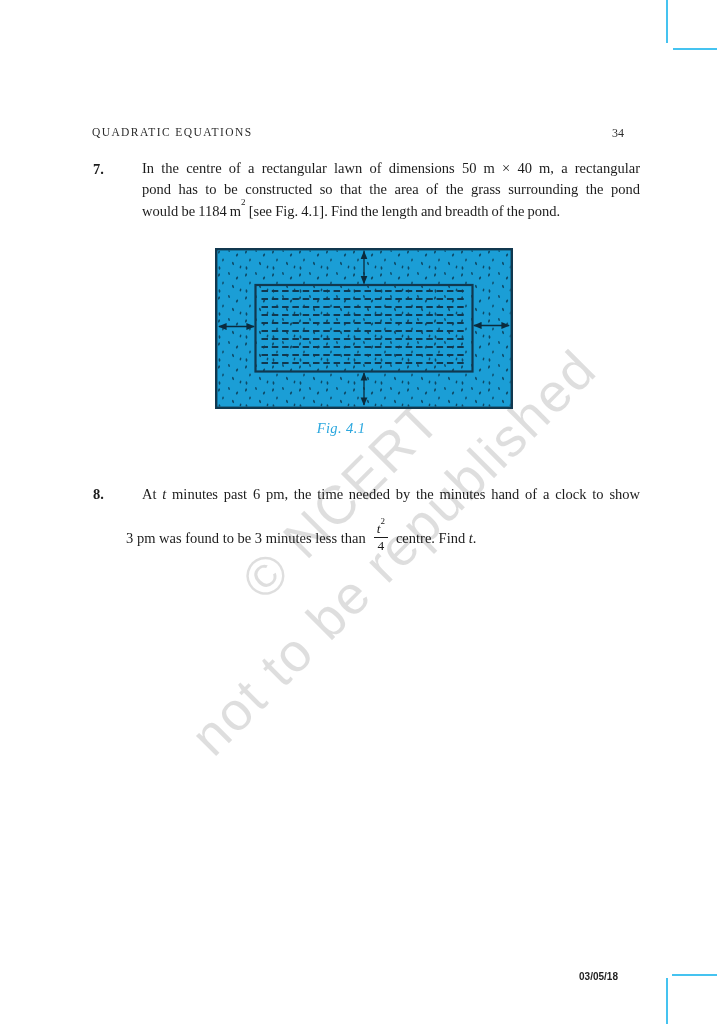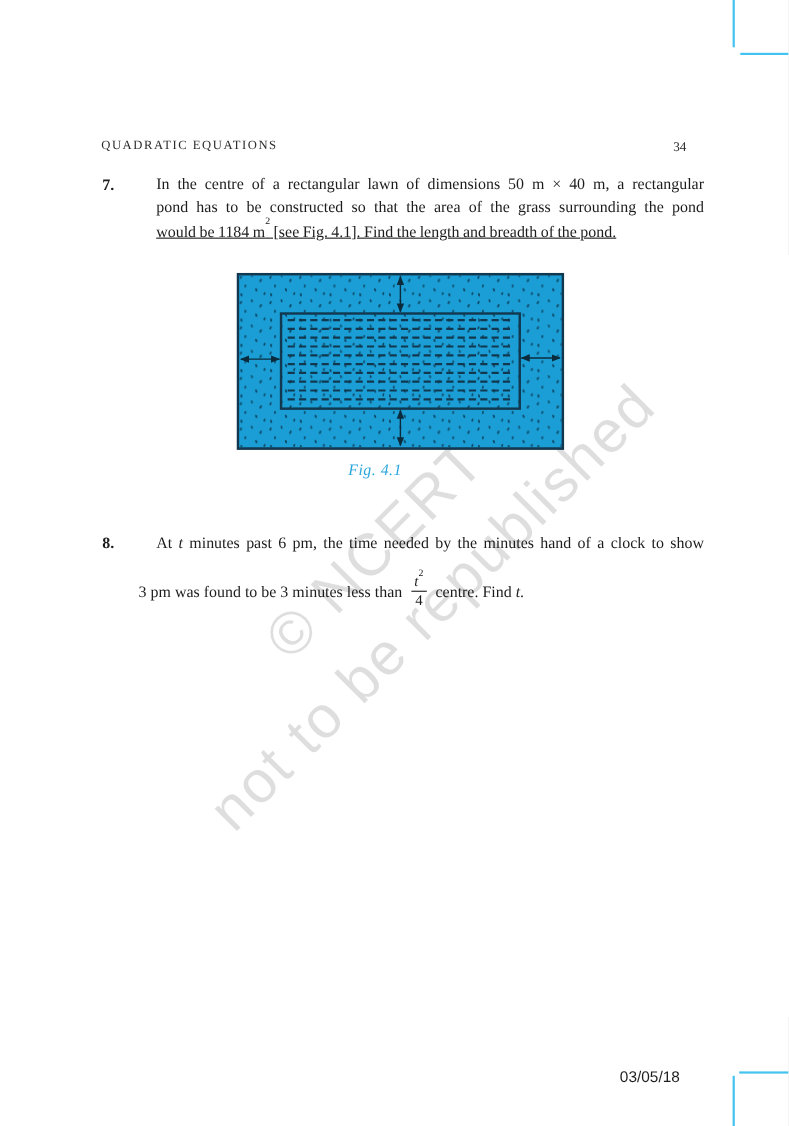--- a/index.html
+++ b/index.html
@@ -31,21 +31,21 @@
   
   .qnum {
     position:absolute; left:93px; width:30px;
     font-weight:bold; font-size:14.5px; line-height:21.3px;
   }
   .qbody {
     position:absolute; left:142px; width:498px;
     font-size:14.5px; line-height:21.3px;
   }
   .jline { text-align:justify; text-align-last:justify; word-spacing:-1.2px; }
-  .lastline { text-align:left; word-spacing:-0.5px;text-decoration:underline; }
+  .lastline { text-align:left; word-spacing:-0.5px; }
   sup.msup { font-size:9px; position:relative; top:-5px; line-height:0; }
   i { font-style:italic; }
 
   .q8line2 {
     position:absolute; left:126px; top:524px;
     font-size:14.5px; line-height:21.3px; white-space:nowrap;
   }
   .frac {
     display:inline-block; vertical-align:middle; transform:translateY(-2px);
     text-align:center; margin:0 8px; font-size:13.5px; line-height:1.05;font-family:Liberation Serif, serif;
@@ -59,21 +59,21 @@
   .figwrap { position:absolute; left:215px; top:248px; width:298px; height:161px; }
   .figcaption {
     position:absolute; left:215px; top:420px; width:252px;
     text-align:center; font-size:14.5px; letter-spacing:0.4px;
   }
 
   
   .footer {
     position:absolute; top:971px; left:420px; width:198px; text-align:right;
     font-family:"Liberation Sans","DejaVu Sans",sans-serif;
-    font-size:14px; color:#1e1e1e;
+    font-size:10px; color:#1e1e1e;font-weight:bold;
   }
 
   
   .crop { position:absolute; }
   .crop.tr-v { left:666px; top:0;     width:2px;  height:43px; }
   .crop.tr-h { left:673px; top:48px;  width:44px; height:2px;  }
   .crop.br-h { left:672px; top:974px; width:45px; height:2px;  }
   .crop.br-v { left:666px; top:978px; width:2px;  height:46px; }
 </style>
 </head>

